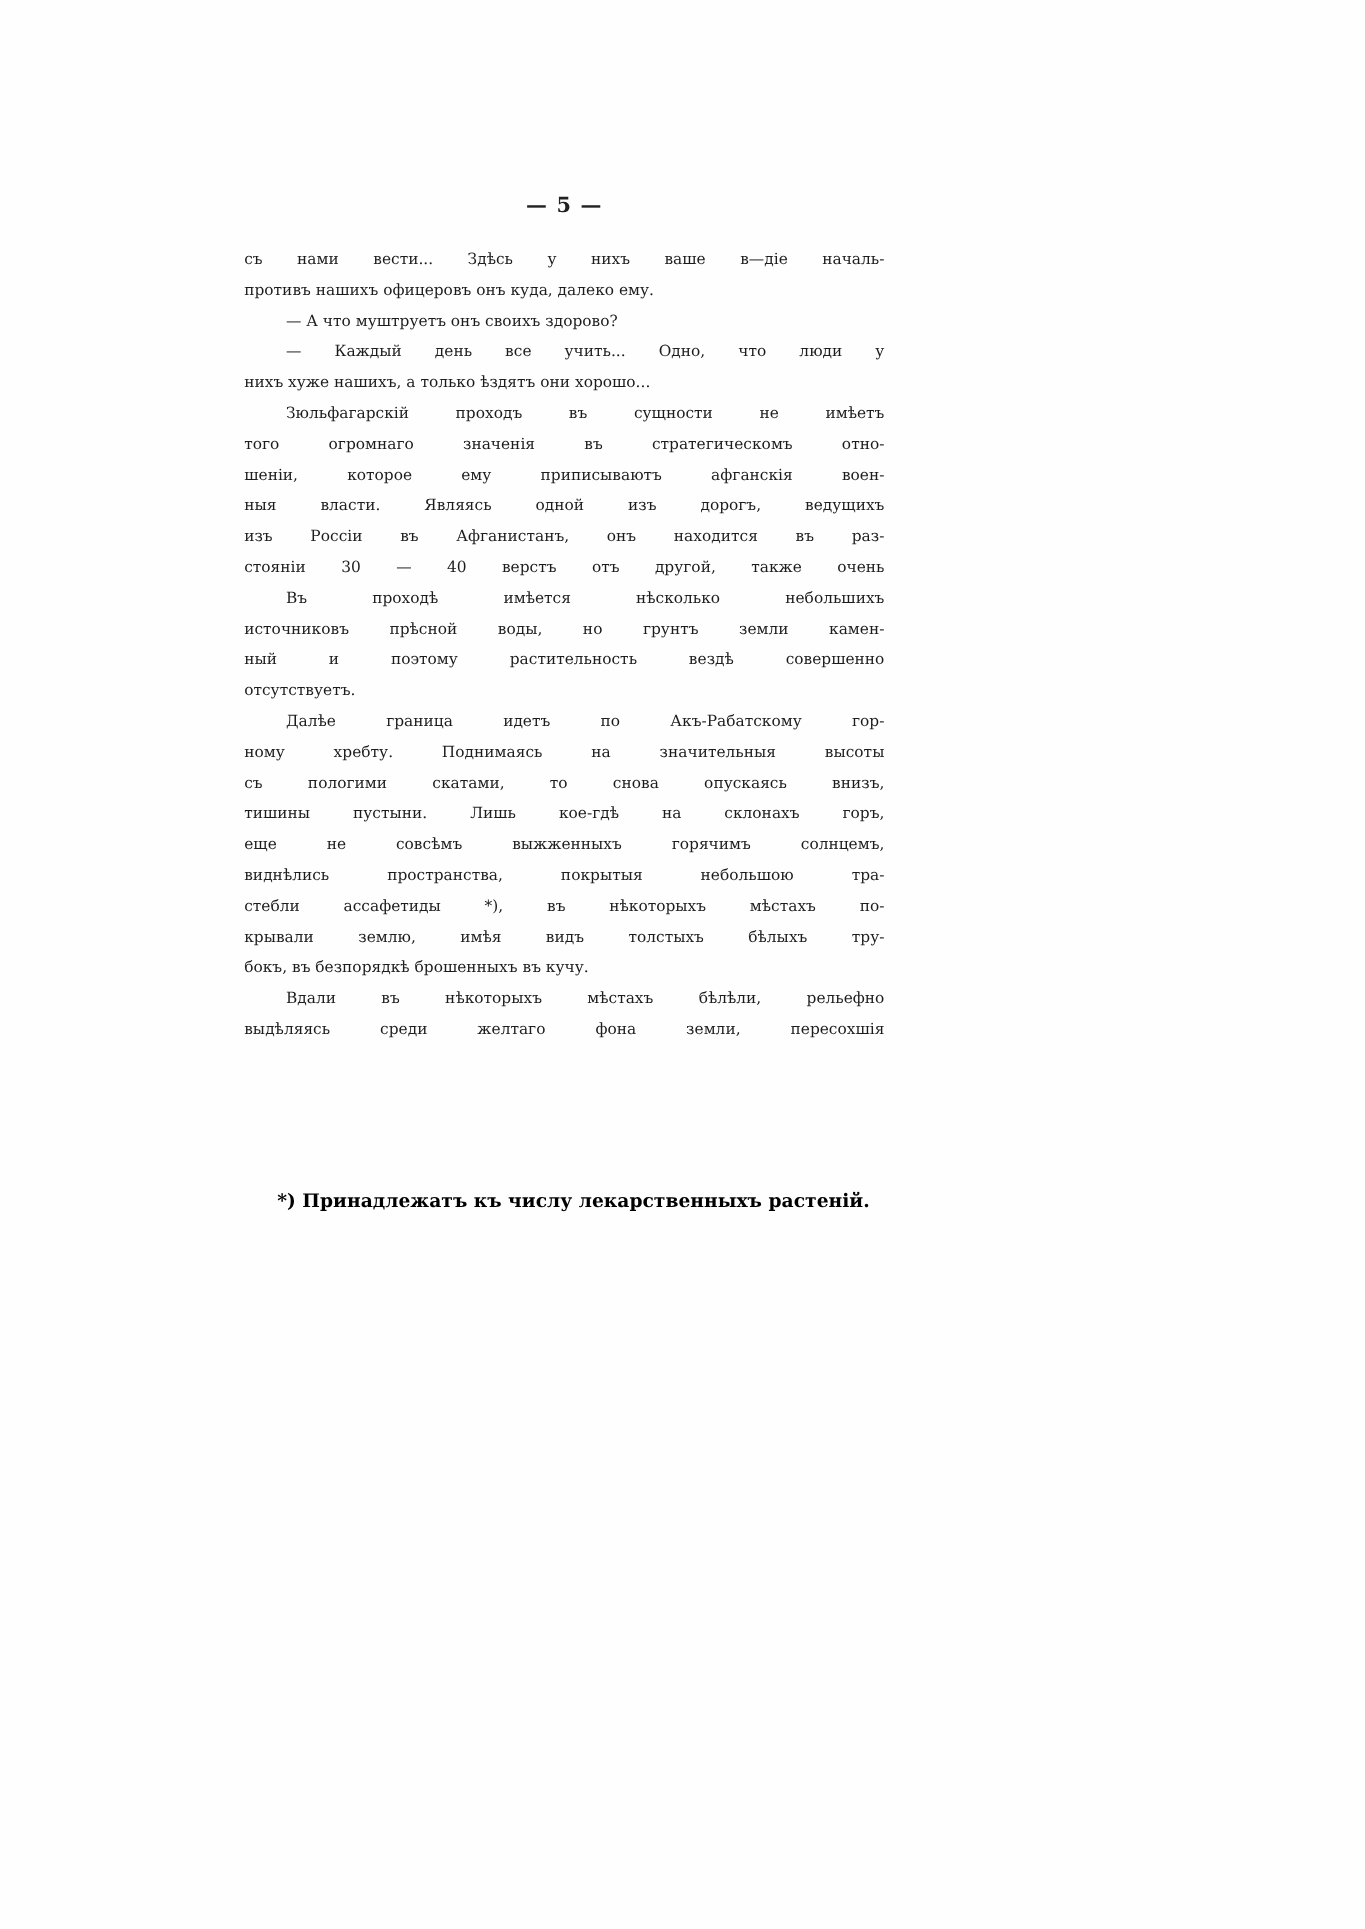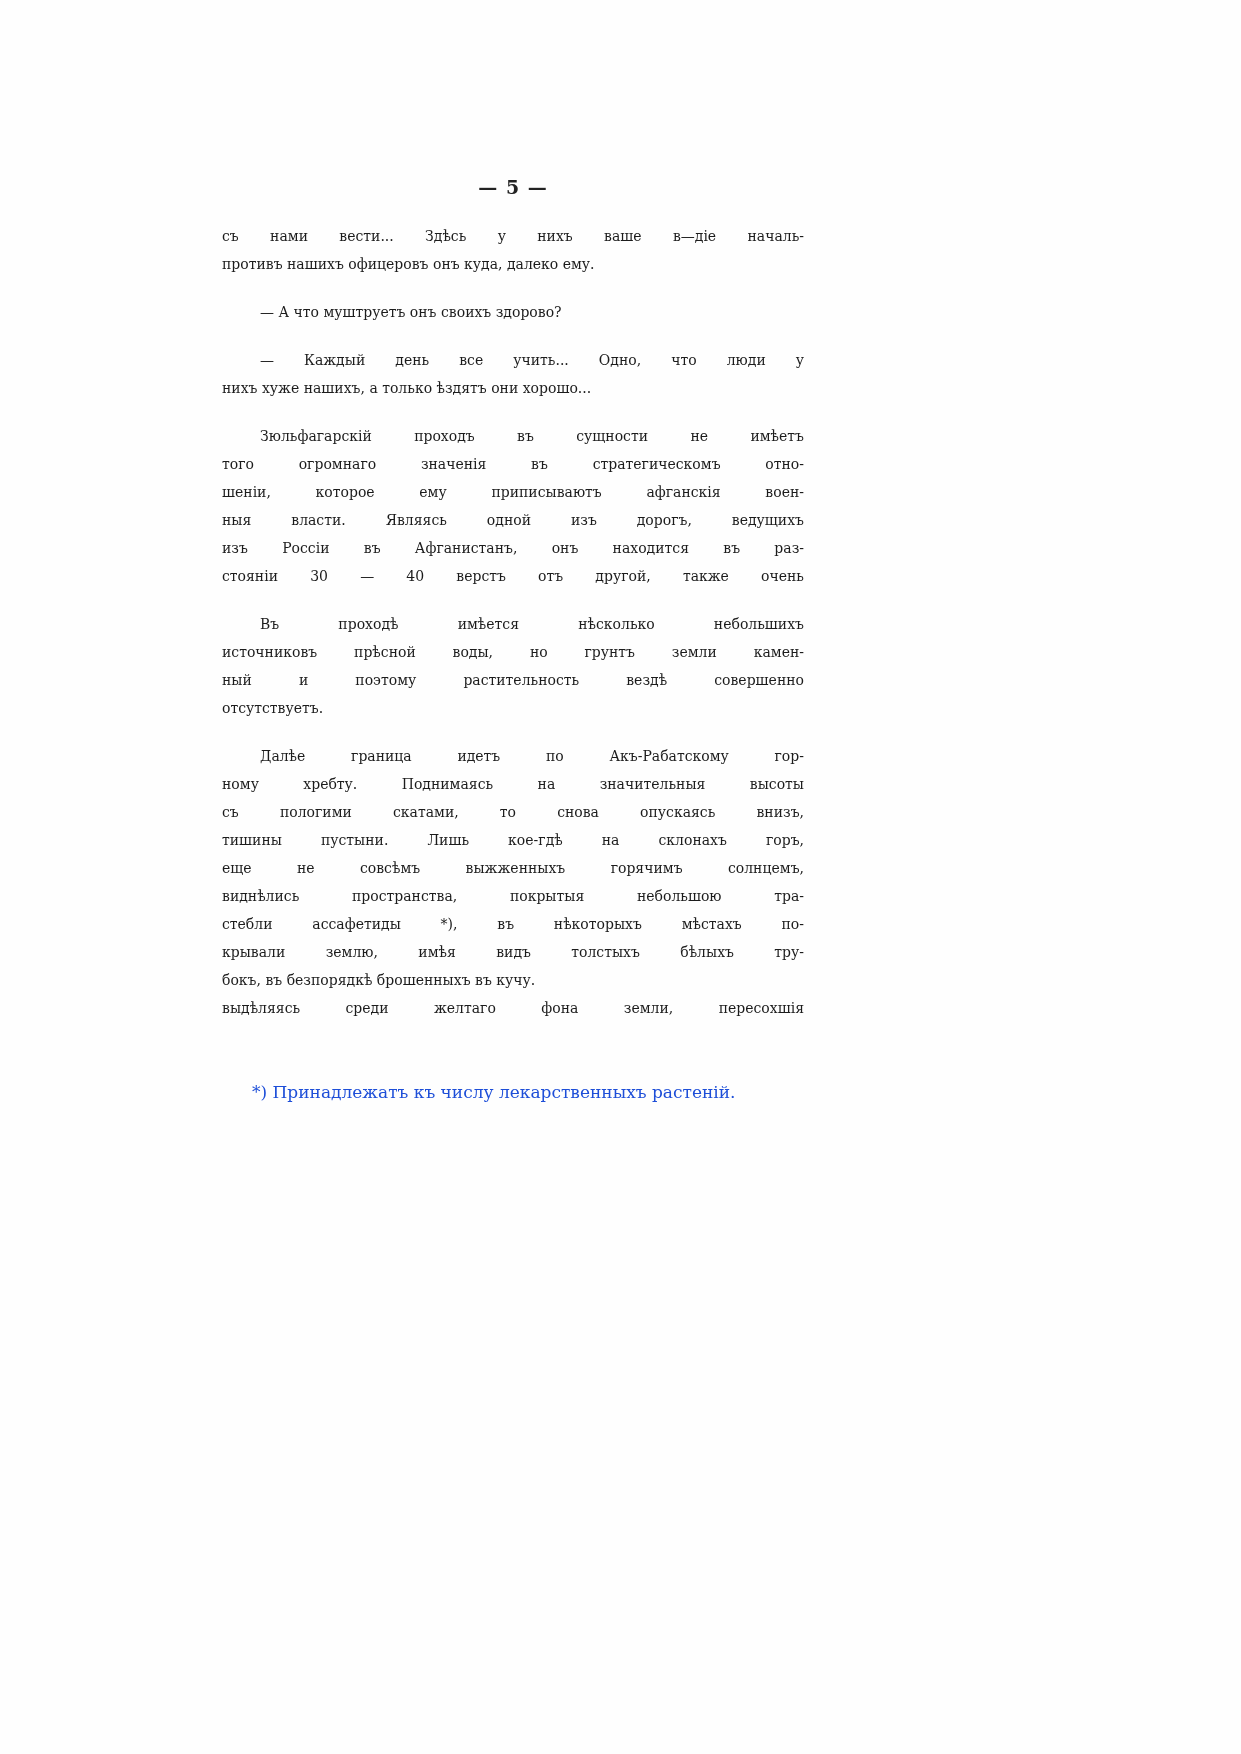--- a/index.html
+++ b/index.html
@@ -44,30 +44,29 @@
     text-align-last: justify;
     white-space: normal;
     min-height: 28px;
   }
   .line.last {
     text-align: left;
     text-align-last: left;
   }
   .line.indented {
     text-indent: 38px;
-    margin-top: 20px;
   }
   .footnote {
     position: absolute;
     top: 1082px;
     left: 222px;
     width: 582px;
     font-size: 17px;
-    font-weight: normal;
-    color: #1d4ed8;
+    font-weight: bold;
+    color: #000000;
   }
   .footnote-inner {
     padding-left: 30px;
   }
 </style>
 </head>
 <body>
 
 <div class="page">
 
@@ -106,20 +105,21 @@
         <div class="line">ному хребту. Поднимаясь на значительныя высоты</div>
         <div class="line">съ пологими скатами, то снова опускаясь внизъ,</div>
         <div class="line">тишины пустыни. Лишь кое-гдѣ на склонахъ горъ,</div>
         <div class="line">еще не совсѣмъ выжженныхъ горячимъ солнцемъ,</div>
         <div class="line">виднѣлись пространства, покрытыя небольшою тра-</div>
         <div class="line">стебли ассафетиды *), въ нѣкоторыхъ мѣстахъ по-</div>
         <div class="line">крывали землю, имѣя видъ толстыхъ бѣлыхъ тру-</div>
         <div class="line last">бокъ, въ безпорядкѣ брошенныхъ въ кучу.</div>
       </div>
       <div class="paragraph">
+        <div class="line indented">Вдали въ нѣкоторыхъ мѣстахъ бѣлѣли, рельефно</div>
         <div class="line">выдѣляясь среди желтаго фона земли, пересохшія</div>
       </div>
     </div>
 
   <div class="footnote">
     <div class="footnote-inner">*) Принадлежатъ къ числу лекарственныхъ растеній.</div>
   </div>
 
 </div>
 

